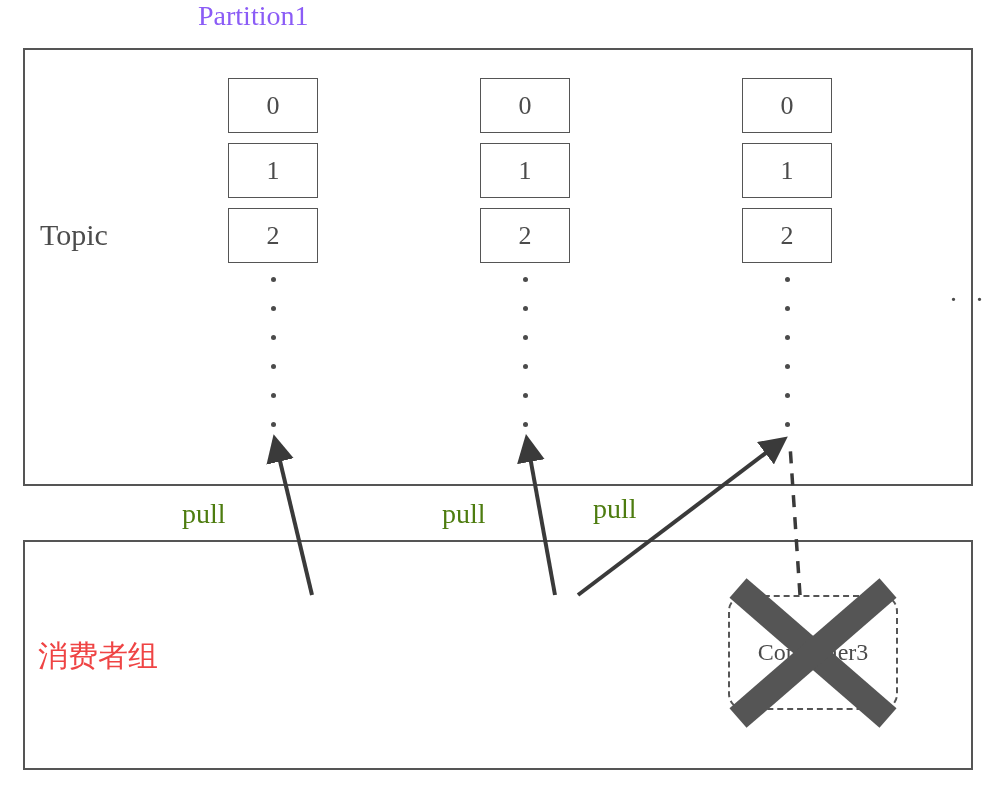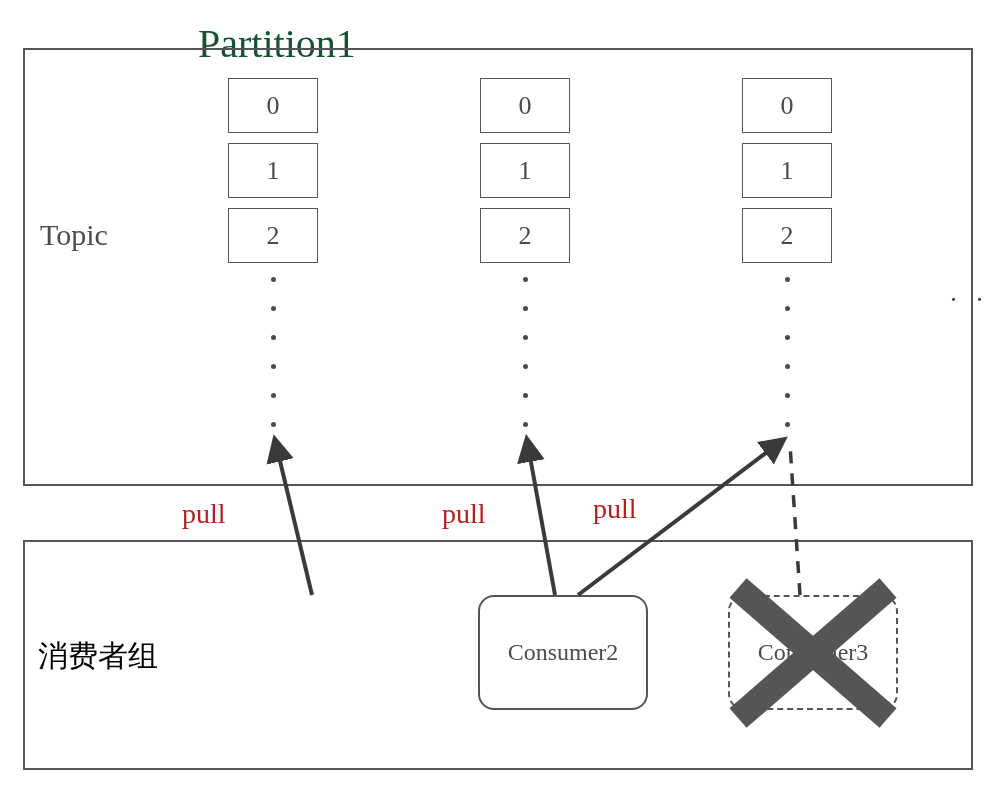--- a/index.html
+++ b/index.html
@@ -8,23 +8,23 @@
       font-family: "Times New Roman", "SimSun", serif;
       width: 1000px;
       height: 801px;
       position: relative;
     }
     .canvas { position: absolute; inset: 0; }
 
     
     .partition-label {
       position: absolute;
-      top: 20px;
-      font-size: 40px;
-      color: #14532d;
+      top: 0;
+      font-size: 28px;
+      color: #8b5cf6;
     }
 
     
     .topic-box {
       position: absolute;
       left: 23px;
       top: 48px;
       width: 950px;
       height: 438px;
       border: 2px solid #555;
@@ -84,21 +84,21 @@
       top: 540px;
       width: 950px;
       height: 230px;
       border: 2px solid #555;
     }
     .group-label {
       position: absolute;
       left: 38px;
       top: 636px;
       font-size: 30px;
-      color: #000000;
+      color: #ef4444;
     }
     .consumer {
       position: absolute;
       width: 170px;
       height: 115px;
       border: 2px solid #555;
       border-radius: 16px;
       display: flex;
       align-items: center;
       justify-content: center;
@@ -114,21 +114,21 @@
       position: absolute;
       width: 170px;
       height: 150px;
       pointer-events: none;
     }
 
     
     .pull-label {
       position: absolute;
       font-size: 28px;
-      color: #b91c1c;
+      color: #4d7c0f;
     }
 
     .svg-layer{
       position:absolute;
       left:0;top:0;
       width:1000px;height:801px;
       pointer-events:none;
     }
   </style>
 </head>
@@ -185,23 +185,20 @@
       </div>
   </div>
 
   <div class="pull-label" style="left:182px; top:498px">pull</div>
   <div class="pull-label" style="left:442px; top:498px">pull</div>
   <div class="pull-label" style="left:593px; top:493px">pull</div>
 
   <div class="group-box"></div>
   <div class="group-label">消费者组</div>
 
-  <div class="consumer" style="left:478px; top:595px">
-    <span>Consumer2</span>
-  </div>
   <div class="consumer" style="left:728px; top:595px; border-style:dashed">
     <span>Consumer3</span>
   </div>
 
   <svg class="big-x" style="left:728px; top:578px" viewBox="0 0 170 150">
     <line x1="10" y1="10" x2="160" y2="140" stroke="#555" stroke-width="26"></line>
     <line x1="160" y1="10" x2="10" y2="140" stroke="#555" stroke-width="26"></line>
   </svg>
 
   <svg class="svg-layer">

